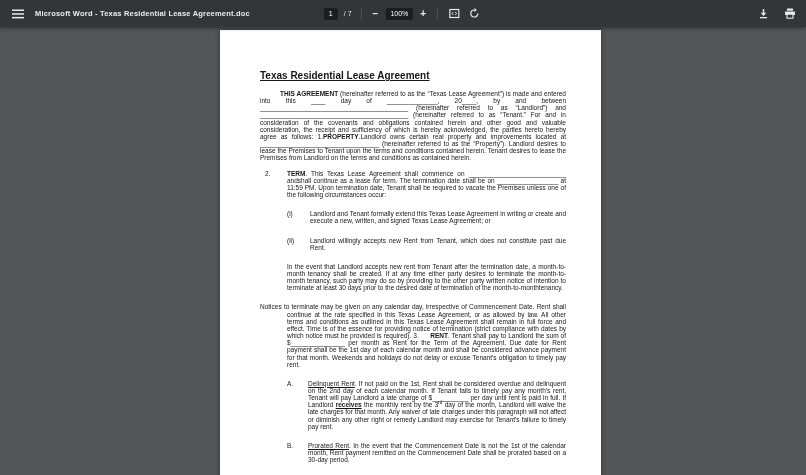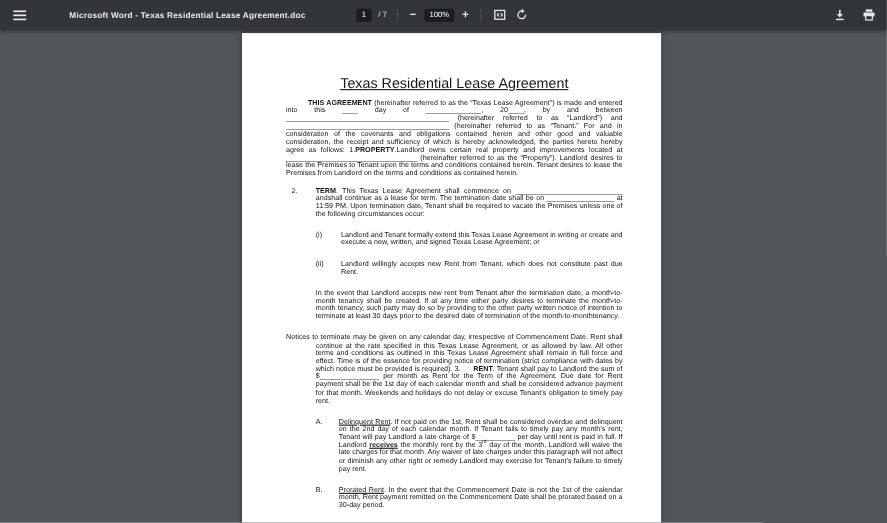--- a/index.html
+++ b/index.html
@@ -3,21 +3,21 @@
 <meta charset="utf-8">
 <style>
   * { margin:0; padding:0; box-sizing:border-box; }
   html,body { width:806px; height:475px; overflow:hidden; background:#525659;
               font-family:"Liberation Sans", sans-serif; }
 
   
   .toolbar { position:relative; z-index:5; height:27px; background:#323639;
              display:flex; align-items:center; padding:0 8px;
              box-shadow:0 1px 4px rgba(0,0,0,.45); color:#f1f1f1; }
-  .tb-left { flex:1; display:flex; align-items:center; min-width:0;gap:28px; }
+  .tb-left { flex:1; display:flex; align-items:center; min-width:0; }
   .tb-right { flex:1; display:flex; align-items:center; justify-content:flex-end; gap:11px; }
   .tb-center { position:absolute; left:50%; top:0; transform:translateX(-50%);
                height:27px; display:flex; align-items:center; gap:5px; }
   .tb-btn { background:none; border:none; color:#e8e8e8; cursor:pointer;
             display:flex; align-items:center; justify-content:center; padding:2px; }
   .menu-btn { margin-left:2px; margin-right:9px; }
   .tb-title { font-size:7.5px; font-weight:600; color:#ececec; letter-spacing:.2px;
               white-space:nowrap; overflow:hidden; text-overflow:ellipsis; }
   .chip { background:#1b1d1f; color:#fff; font-size:7px; line-height:12px; height:12px;
           padding:0 5px; border-radius:2px; text-align:center; cursor:text; }
@@ -25,21 +25,21 @@
   .divider { width:1px; height:12px; background:#4c5054; margin:0 4px; }
   .zoom-txt { font-size:10px; font-weight:bold; line-height:10px; }
   svg { display:block; }
 
   
   .viewport { position:relative; height:448px; overflow:hidden; }
   .page { position:absolute; left:220px; top:3px; width:381px; height:540px;
           background:#ffffff; box-shadow:0 0 5px rgba(0,0,0,.4); }
   .doc { padding:41px 35px 0 40px; font-size:6.5px; line-height:7.15px;
          color:#161616; text-align:justify; }
-  .doc-title { text-align:center; font-size:13px; font-weight:normal;
+  .doc-title { text-align:left; font-size:10px; font-weight:bold;
                text-decoration:underline; margin-bottom:9px; line-height:10px; }
   .block { position:relative; margin-bottom:8px; }
   .p-first { text-indent:20px; }
   .li-num  { padding-left:27px; }
   .li-num > .marker { position:absolute; left:5px; top:0; }
   .li-sub  { padding-left:50px; }
   .li-sub > .marker { position:absolute; left:27px; top:0; }
   .li-let  { padding-left:48px; }
   .li-let > .marker { position:absolute; left:27px; top:0; }
   .p-ind   { padding-left:27px; }

